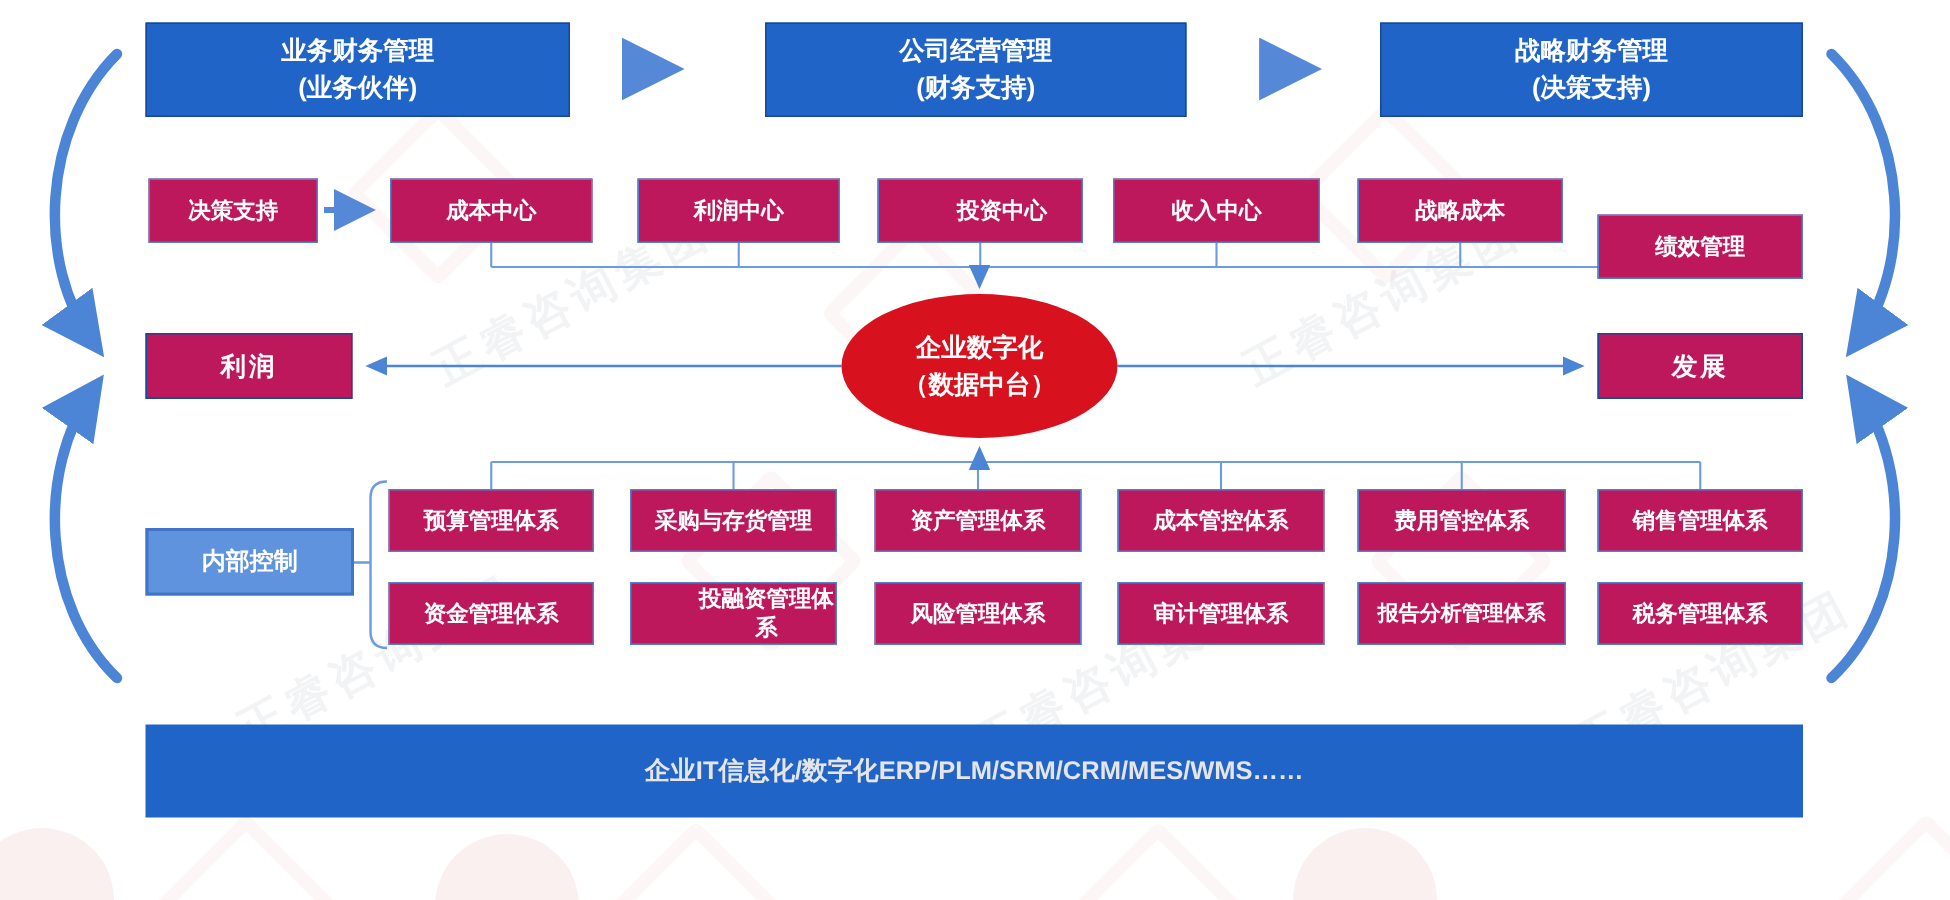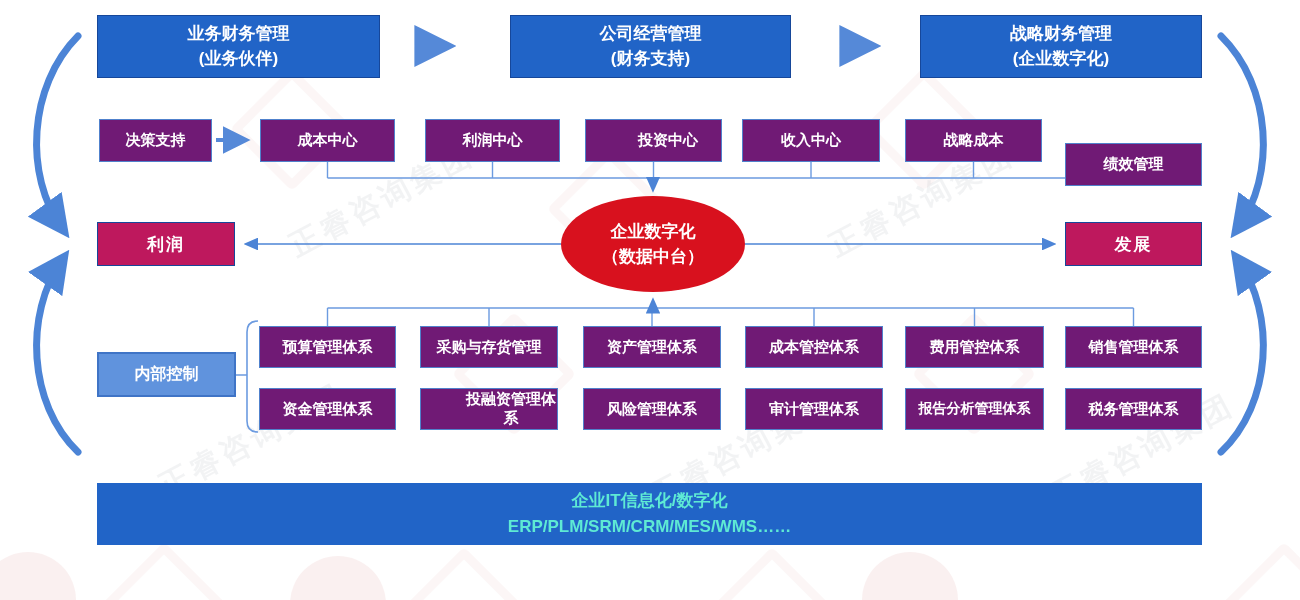--- a/index.html
+++ b/index.html
@@ -22,31 +22,31 @@
   }
   
   #wires{position:absolute;left:0;top:0;z-index:1;}
   
   .bx{
     position:absolute;z-index:2;display:flex;flex-direction:column;
     align-items:center;justify-content:center;text-align:center;
     color:#ffffff;font-weight:bold;box-sizing:border-box;
   }
   .bx-dark{background:#2164c7;border:1px solid #16479a;font-size:17px;line-height:1.45;}
-  .bx-light{background:#701a75;border:1px solid #5081cc;font-size:15px;}
+  .bx-light{background:#be185d;border:1px solid #5081cc;font-size:15px;}
   .bx-ctl{background:#6093dd;border:2px solid #3f74c6;font-size:16px;}
   .bx-side{background:#be185d;border:1px solid #16479a;font-size:17px;letter-spacing:2px;}
   .hub{
     position:absolute;z-index:3;background:#d8111e;border-radius:50%;
     display:flex;flex-direction:column;align-items:center;justify-content:center;
     color:#ffffff;font-weight:bold;font-size:17px;line-height:1.5;text-align:center;
   }
   .bar{
-    position:absolute;z-index:2;background:#2164c7;color:#5eead4;font-weight:bold;
-    display:flex;flex-direction:column;align-items:center;justify-content:center;
+    position:absolute;z-index:2;background:#2164c7;color:#e5e5e5;font-weight:bold;
+    display:flex;align-items:center;justify-content:center;
     font-size:17px;line-height:1.55;text-align:center;
   }
 </style>
 </head>
 <body>
 
 <div id="stage">
 
   <div class="wm wm-diamond" style="left:248px;top:85px;"></div>
   <div class="wm wm-diamond" style="left:565px;top:165px;"></div>
@@ -104,21 +104,21 @@
   <div class="bx bx-dark" style="left:97px;top:15px;width:283px;height:63px;">
     <span>业务财务管理</span>
     <span>(业务伙伴)</span>
   </div>
   <div class="bx bx-dark" style="left:510px;top:15px;width:281px;height:63px;">
     <span>公司经营管理</span>
     <span>(财务支持)</span>
   </div>
   <div class="bx bx-dark" style="left:920px;top:15px;width:282px;height:63px;">
     <span>战略财务管理</span>
-    <span>(企业数字化)</span>
+    <span>(决策支持)</span>
   </div>
 
   <div class="bx bx-light" style="left:99px;top:119px;width:113px;height:43px;">决策支持</div>
   <div class="bx bx-light" style="left:260px;top:119px;width:135px;height:43px;">成本中心</div>
   <div class="bx bx-light" style="left:425px;top:119px;width:135px;height:43px;">利润中心</div>
   <div class="bx bx-light" style="left:585px;top:119px;width:137px;height:43px;padding-left:29px;">投资中心</div>
   <div class="bx bx-light" style="left:742px;top:119px;width:138px;height:43px;">收入中心</div>
   <div class="bx bx-light" style="left:905px;top:119px;width:137px;height:43px;">战略成本</div>
   <div class="bx bx-light" style="left:1065px;top:119px;width:137px;height:43px;margin-top:24px;">绩效管理</div>
 

